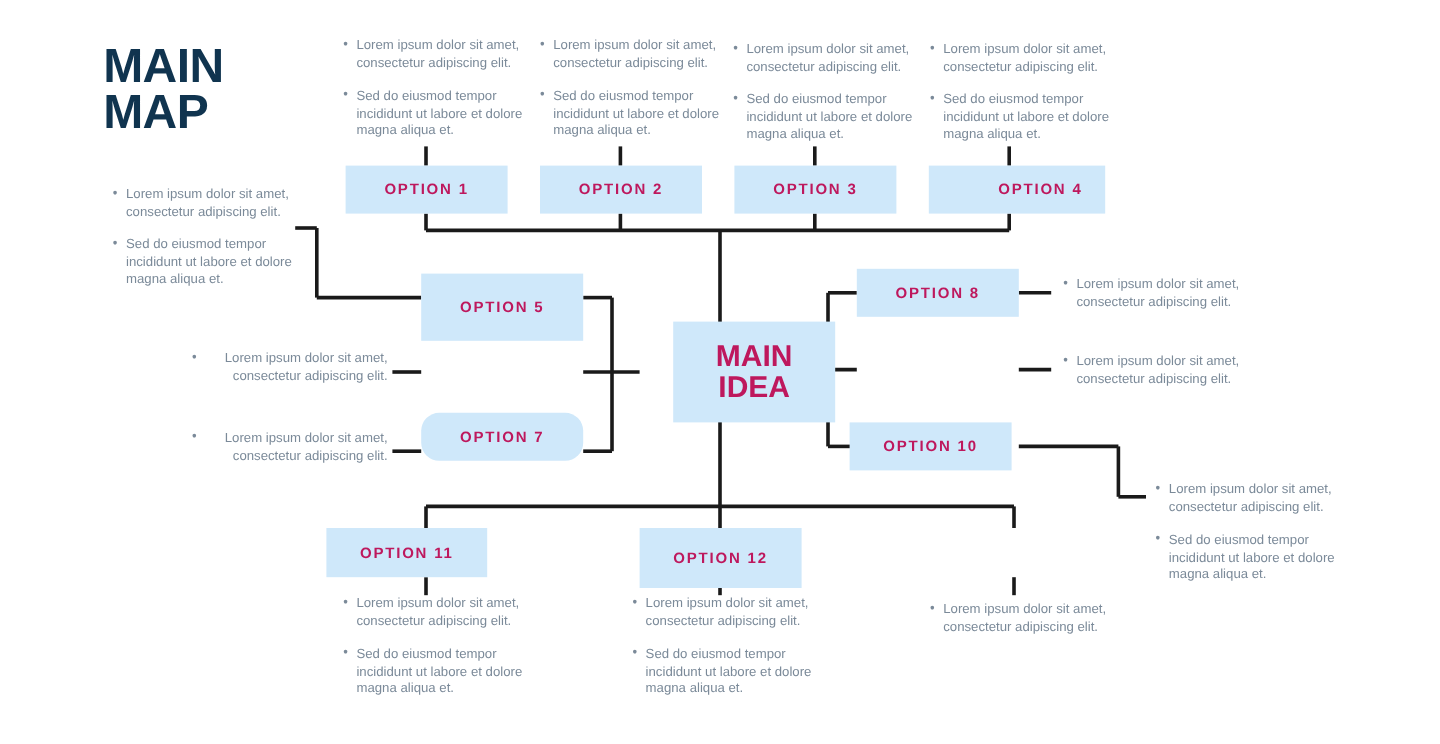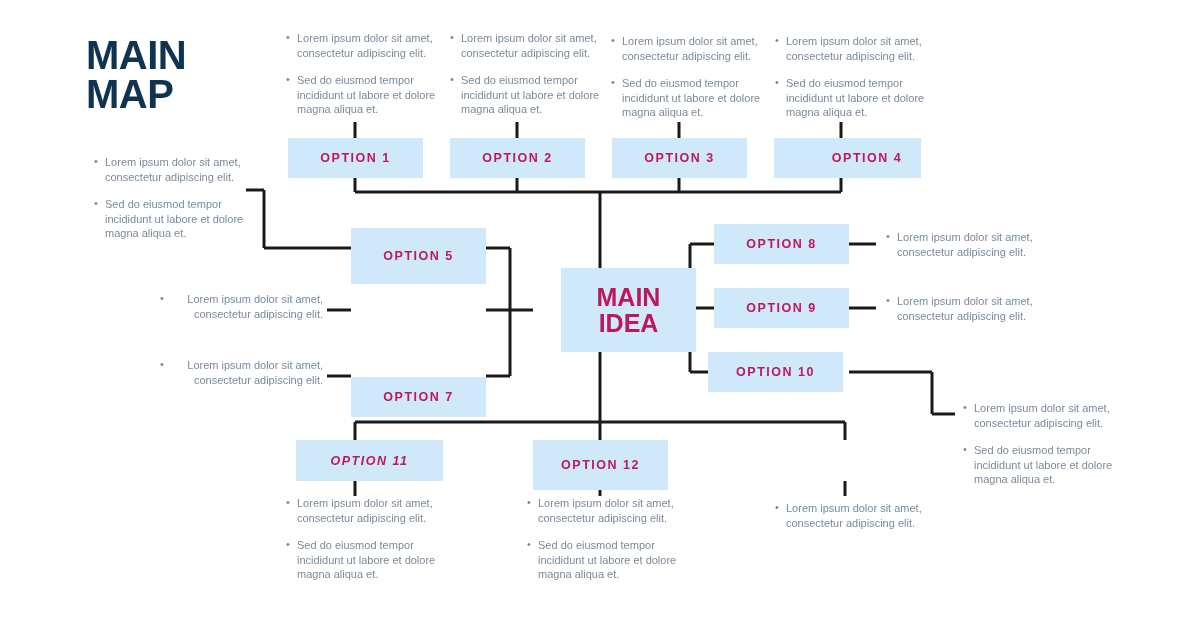--- a/index.html
+++ b/index.html
@@ -179,41 +179,40 @@
     <div class="bullet">Sed do eiusmod tempor incididunt ut labore et dolore magna aliqua et.</div>
   </div>
   <div class="notes right-align" style="left:171px; top:292px; width:152px;">
     <div class="bullet">Lorem ipsum dolor sit amet, consectetur adipiscing elit.</div>
   </div>
   <div class="notes right-align" style="left:171px; top:358px; width:152px;">
     <div class="bullet">Lorem ipsum dolor sit amet, consectetur adipiscing elit.</div>
   </div>
 
   <div class="node" style="left:351px; top:228px; width:135px; height:56px;">OPTION 5</div>
-  <div class="node" style="left:351px; top:377px; width:135px; height:40px;">OPTION 7</div>
+  <div class="node" style="left:351px; top:344px; width:135px; height:40px;border-radius:15px;">OPTION 7</div>
 
   <div class="node main" style="left:533px; top:268px; width:135px; height:84px;margin-left:28px;">MAIN
 IDEA</div>
 
   <div class="node" style="left:714px; top:224px; width:135px; height:40px;">OPTION 8</div>
-  <div class="node" style="left:714px; top:288px; width:135px; height:40px;">OPTION 9</div>
   <div class="node" style="left:708px; top:352px; width:135px; height:40px;">OPTION 10</div>
 
   <div class="notes" style="left:886px; top:230px; width:152px;">
     <div class="bullet">Lorem ipsum dolor sit amet, consectetur adipiscing elit.</div>
   </div>
   <div class="notes" style="left:886px; top:294px; width:152px;">
     <div class="bullet">Lorem ipsum dolor sit amet, consectetur adipiscing elit.</div>
   </div>
   <div class="notes" style="left:963px; top:401px; width:152px;">
     <div class="bullet">Lorem ipsum dolor sit amet, consectetur adipiscing elit.</div>
     <div class="bullet">Sed do eiusmod tempor incididunt ut labore et dolore magna aliqua et.</div>
   </div>
 
-  <div class="node" style="left:296px; top:440px; width:147px; height:41px;font-style:italic;">OPTION 11</div>
+  <div class="node" style="left:272px; top:440px; width:134px; height:41px;">OPTION 11</div>
   <div class="node" style="left:533px; top:440px; width:135px; height:50px;">OPTION 12</div>
 
   <div class="notes" style="left:286px; top:496px; width:152px;">
     <div class="bullet">Lorem ipsum dolor sit amet, consectetur adipiscing elit.</div>
     <div class="bullet">Sed do eiusmod tempor incididunt ut labore et dolore magna aliqua et.</div>
   </div>
   <div class="notes" style="left:527px; top:496px; width:152px;">
     <div class="bullet">Lorem ipsum dolor sit amet, consectetur adipiscing elit.</div>
     <div class="bullet">Sed do eiusmod tempor incididunt ut labore et dolore magna aliqua et.</div>
   </div>

